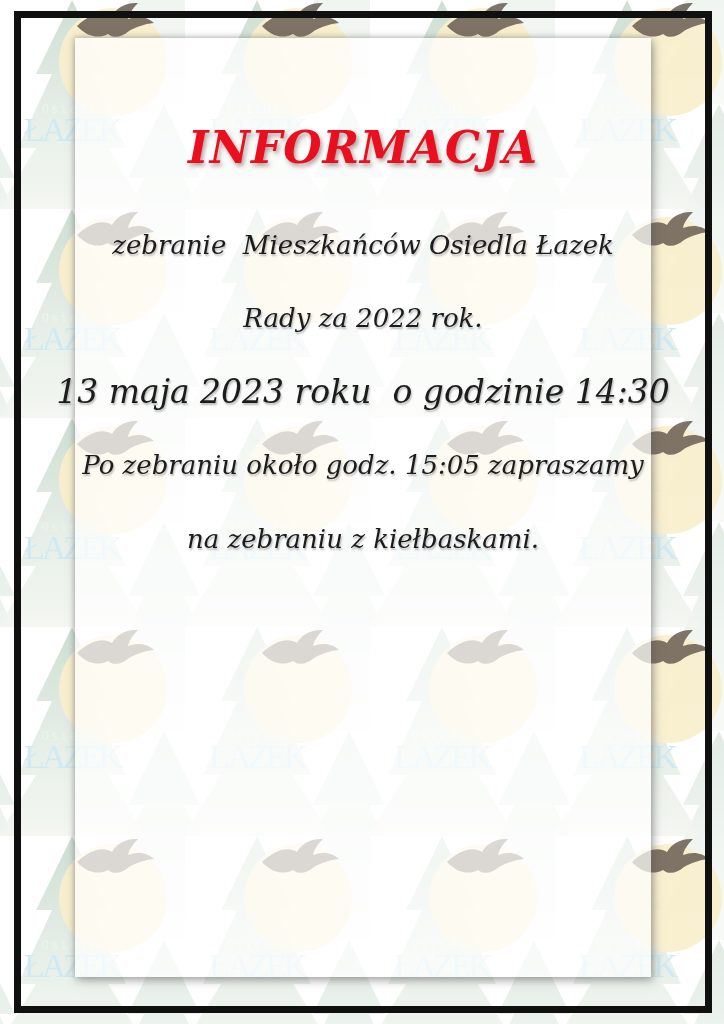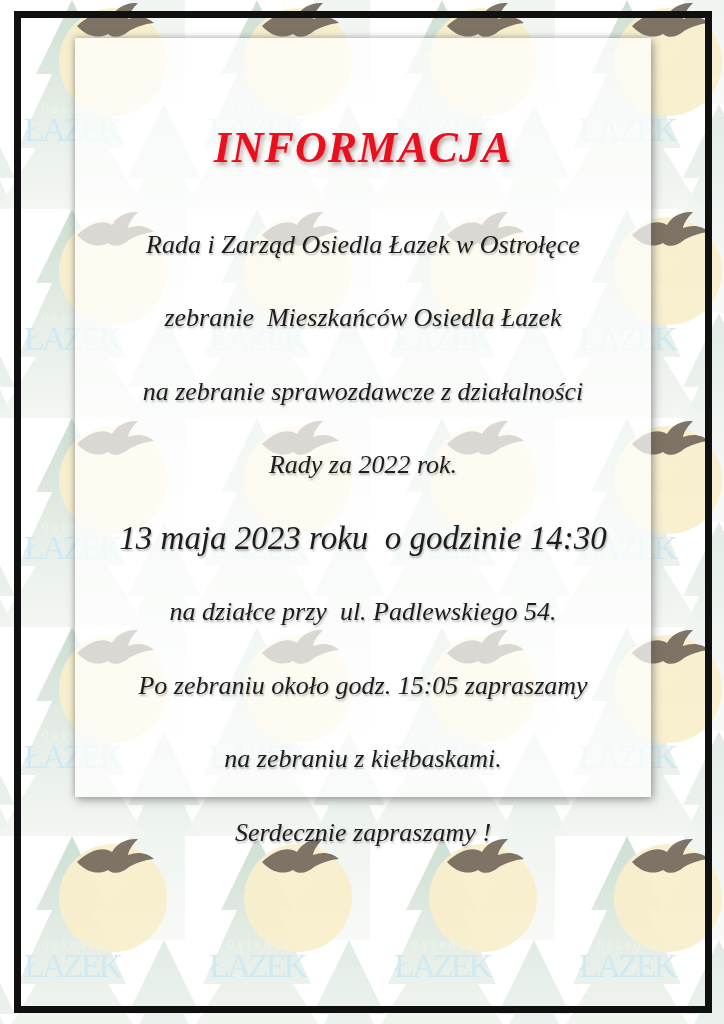--- a/index.html
+++ b/index.html
@@ -17,25 +17,24 @@
   .frame {
     position: absolute;
     top: 11px; left: 14px; right: 12px; bottom: 11px;
     border: 7px solid #101010;
     z-index: 3;
     pointer-events: none;
   }
   .panel {
     position: absolute;
     left: 75px; top: 38px;
-    width: 576px; height: 759px;
+    width: 576px; height: 939px;
     background: rgba(255,255,255,0.72);
     box-shadow: 2px 3px 9px rgba(90,90,90,0.55), -1px -1px 5px rgba(120,120,120,0.35);
     z-index: 2;
-    font-family: Liberation Serif, serif;
   }
   .title-row {
     position: absolute;
     top: 84px; left: 0; width: 100%;
     text-align: center;
   }
   .title {
     font-size: 44px;
     font-weight: bold;
     font-style: italic;
@@ -98,25 +97,21 @@
     </defs>
     <rect x="0" y="0" width="724" height="1024" fill="url(#logoTile)"></rect>
   </svg>
 </div>
 
 <div class="panel">
   <div class="title-row">
     <span class="title">INFORMACJA</span>
   </div>
   <div class="lines">
-    <div class="line">Rada i Zarząd Osiedla Łazek w Ostrołęce</div>
     <div class="line">zebranie  Mieszkańców Osiedla Łazek</div>
-    <div class="line">na zebranie sprawozdawcze z działalności</div>
     <div class="line">Rady za 2022 rok.</div>
     <div class="line emphasis">13 maja 2023 roku  o godzinie 14:30</div>
-    <div class="line">na działce przy  ul. Padlewskiego 54.</div>
     <div class="line">Po zebraniu około godz. 15:05 zapraszamy</div>
     <div class="line">na zebraniu z kiełbaskami.</div>
-    <div class="line">Serdecznie zapraszamy !</div>
   </div>
 </div>
 
 <div class="frame"></div>
 
 </body></html>

